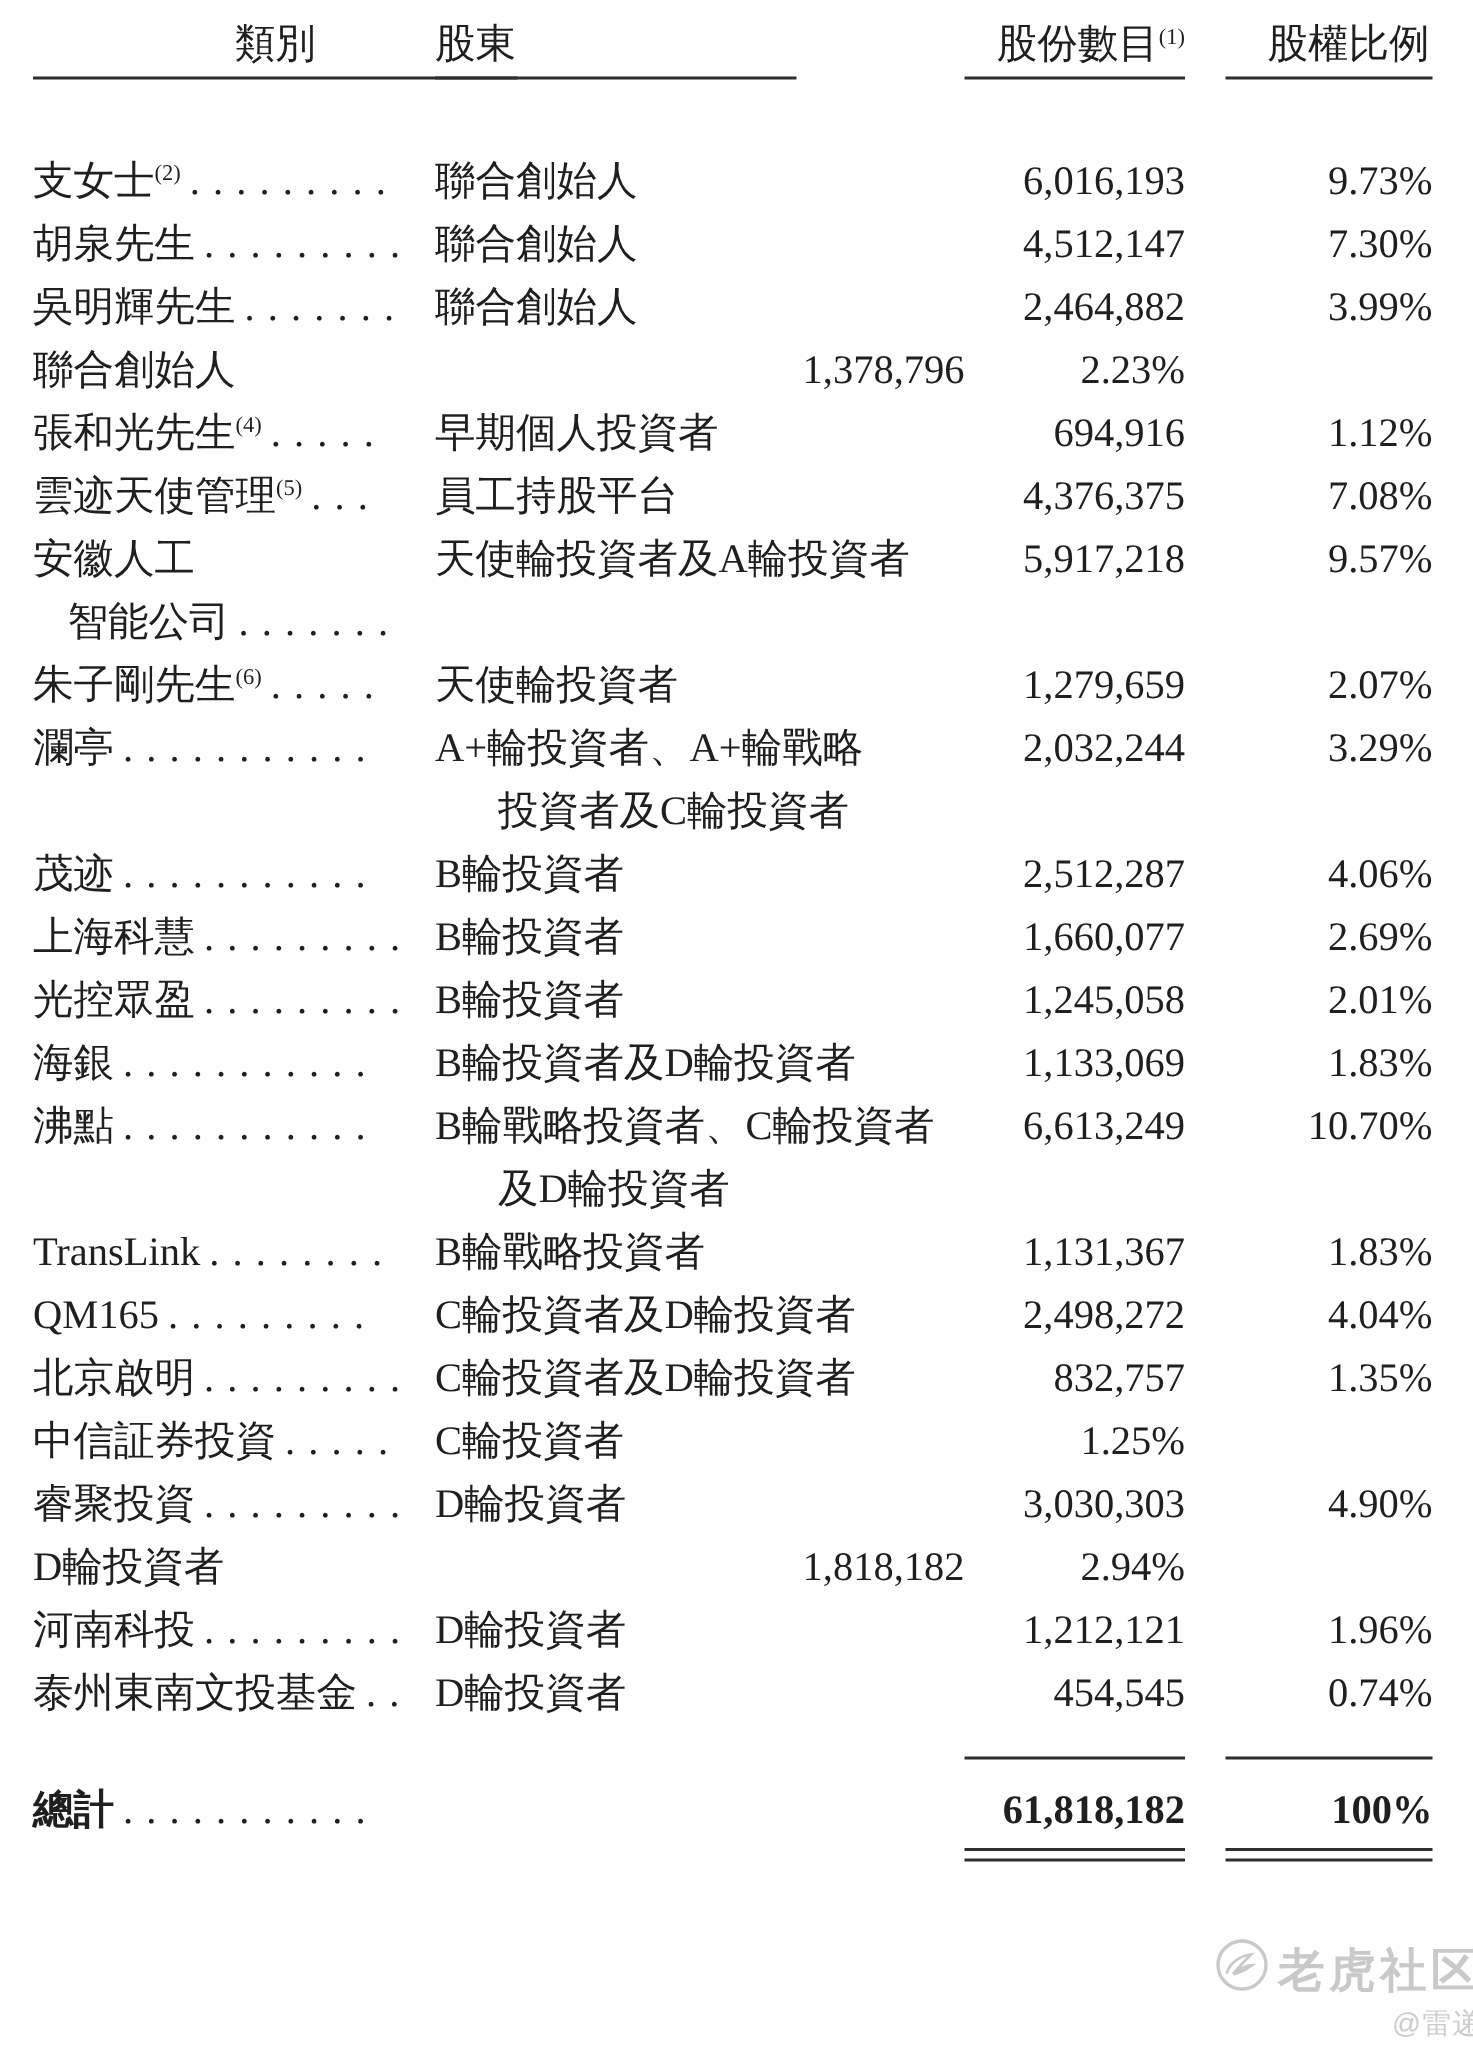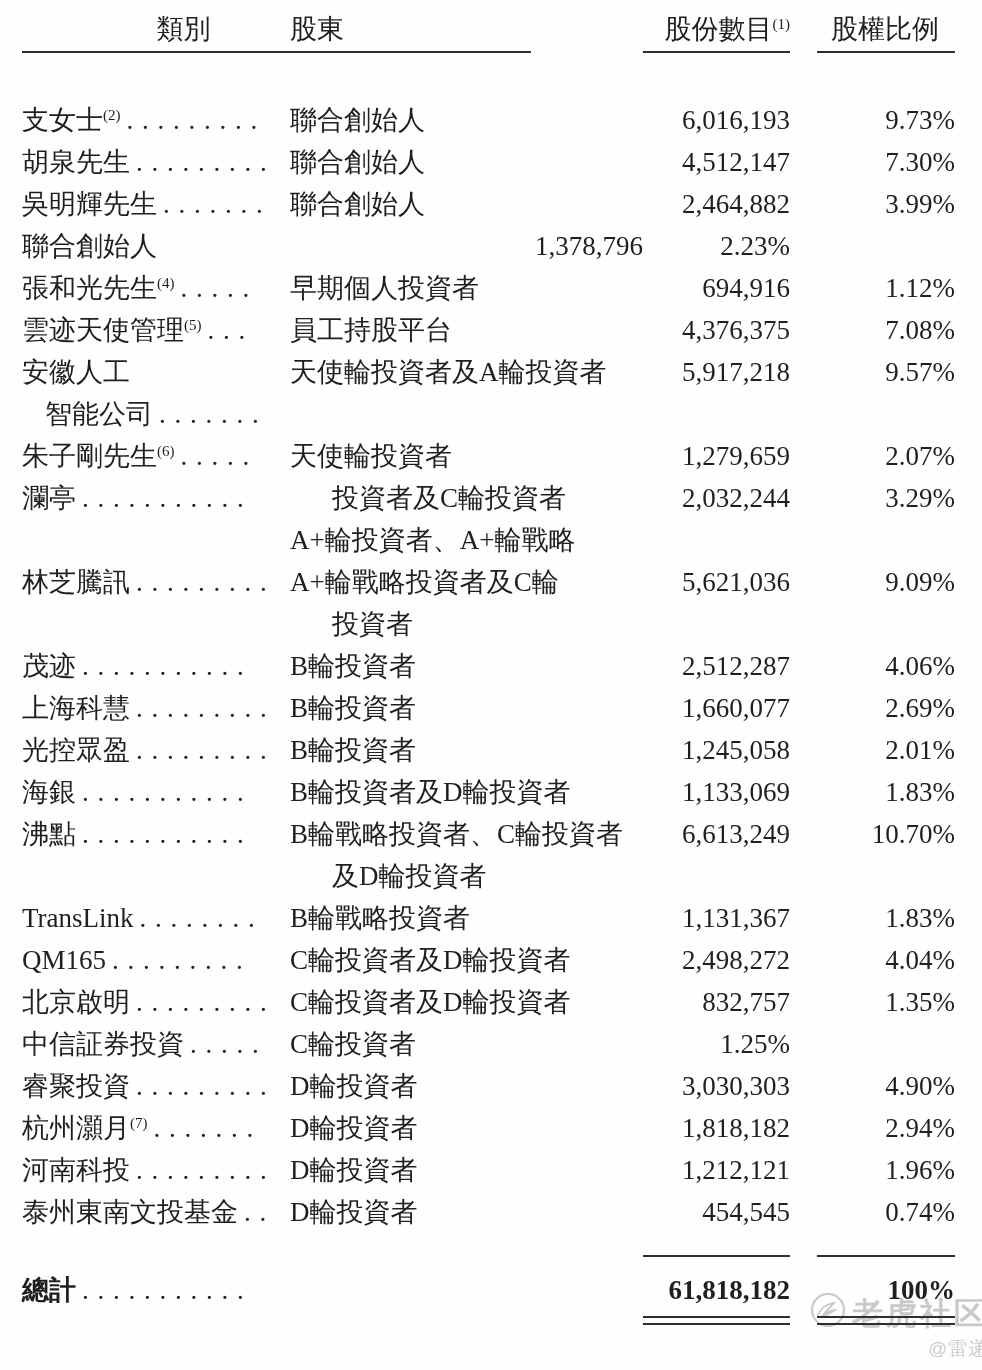--- a/index.html
+++ b/index.html
@@ -16,21 +16,21 @@
 
   .grid { display:grid; grid-template-columns:268px 353px 147px 165px; }
 
   
   .hcell { white-space:nowrap; }
   .h-rule { display:inline-block; border-bottom:2px solid #2e2e2e; padding-bottom:7px; line-height:29px; }
   .h1 .h-rule { width:241px; text-align:left; }
   .h2 .h-rule { width:323px; text-align:center; }
   .h3 .h-rule { width:147px; text-align:right; }
   .h4 { text-align:right; }
-  .h4 .h-rule { width:138px; text-align:center; padding-right:2px; box-sizing:border-box; }
+  .h4 .h-rule { width:138px; text-align:right; padding-right:2px; box-sizing:border-box; }
   sup.note { font-size:15px; line-height:0; vertical-align:9px; letter-spacing:0; }
 
   
   .tbody { margin-top:46px; }
   .row { display:grid; grid-template-columns:268px 353px 147px 165px; }
   .line { height:42px; line-height:42px; white-space:nowrap; overflow:visible; }
   .indent-name { padding-left:23px; }
   .indent-cat { padding-left:42px; }
   .cell-num { text-align:right; line-height:42px; white-space:nowrap; }
   .dots { margin-left:6px; letter-spacing:1px; }
@@ -206,41 +206,27 @@
   </div>
 
   <div class="row">
     <div>
       <div class="line">
         <span>瀾亭</span><sup class="note"></sup><span class="dots">. . . . . . . . . . .</span>
       </div>
 
     </div>
     <div>
+      <div class="line">A+輪投資者、A+輪戰略</div>
       <div class="line indent-cat l2cat">投資者及C輪投資者</div>
-      <div class="line">A+輪投資者、A+輪戰略</div>
     </div>
     <div class="cell-num">2,032,244</div>
     <div class="cell-num">3.29%</div>
   </div>
 
-  <div class="row">
-    <div>
-      <div class="line">
-        <span>林芝騰訊</span><sup class="note"></sup><span class="dots">. . . . . . . . .</span>
-      </div>
-
-    </div>
-    <div>
-      <div class="line">A+輪戰略投資者及C輪</div>
-      <div class="line indent-cat l2cat">投資者</div>
-    </div>
-    <div class="cell-num">5,621,036</div>
-    <div class="cell-num">9.09%</div>
-  </div>
 
   <div class="row">
     <div>
       <div class="line">
         <span>茂迹</span><sup class="note"></sup><span class="dots">. . . . . . . . . . .</span>
       </div>
 
     </div>
     <div>
       <div class="line">B輪投資者</div>
@@ -379,26 +365,20 @@
     </div>
     <div>
       <div class="line">D輪投資者</div>
 
     </div>
     <div class="cell-num">3,030,303</div>
     <div class="cell-num">4.90%</div>
   </div>
 
   <div class="row">
-    <div>
-      <div class="line">
-        <span>杭州灝月</span><sup class="note">(7)</sup><span class="dots">. . . . . . .</span>
-      </div>
-
-    </div>
     <div>
       <div class="line">D輪投資者</div>
 
     </div>
     <div class="cell-num">1,818,182</div>
     <div class="cell-num">2.94%</div>
   </div>
 
   <div class="row">
     <div>

